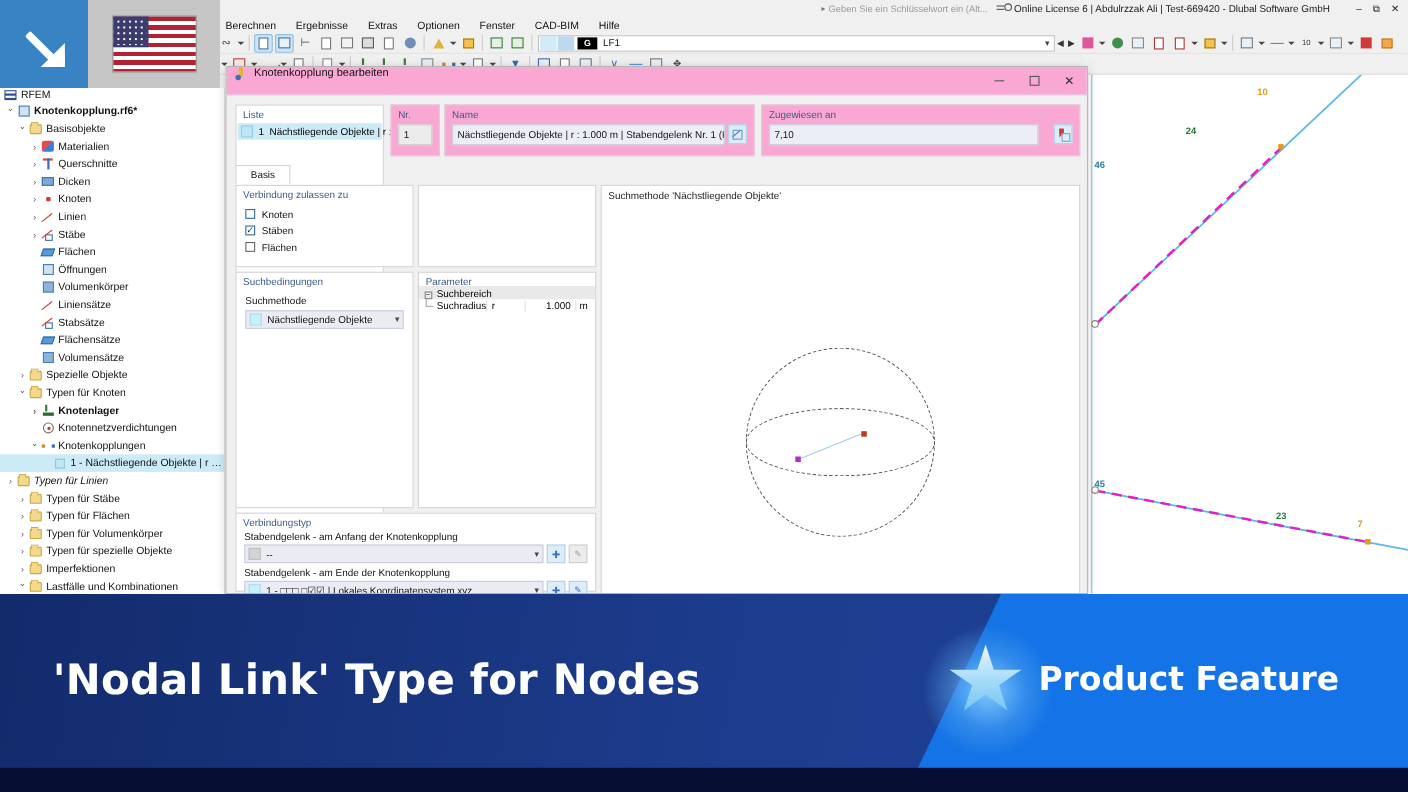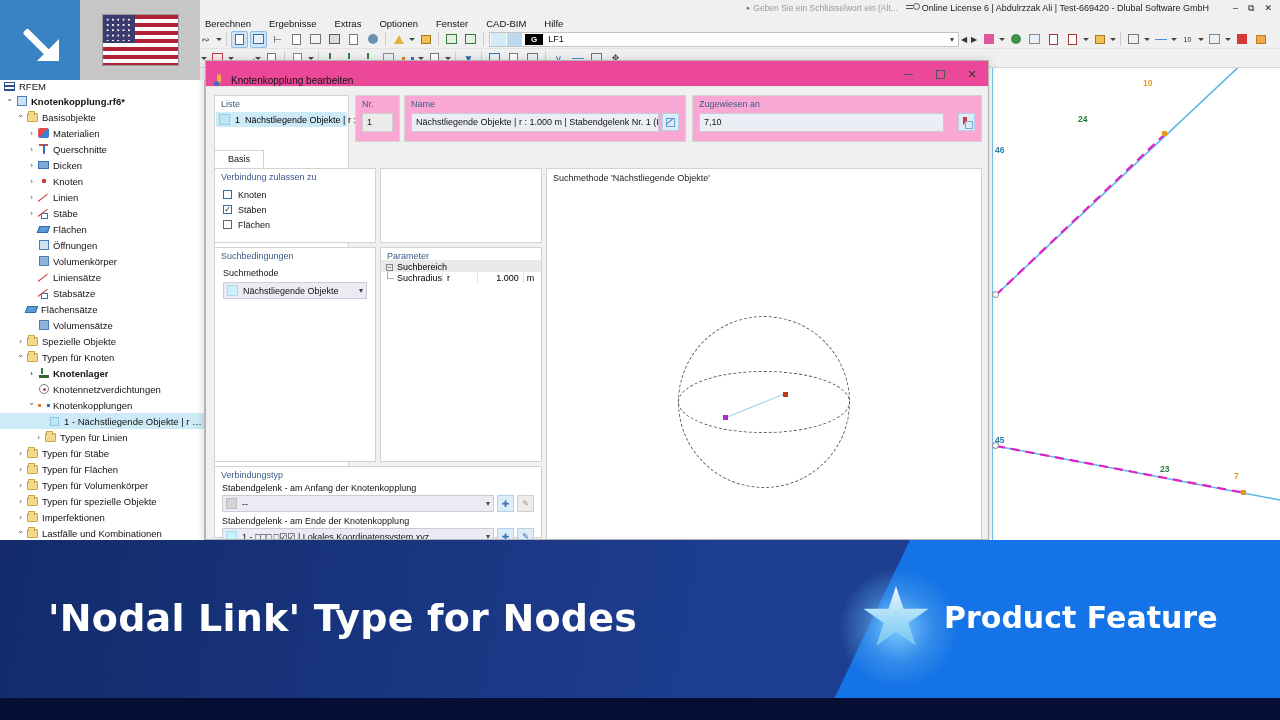--- a/index.html
+++ b/index.html
@@ -179,22 +179,22 @@
   .dl-text { color: #fff; font-size: 19px; font-weight: bold; letter-spacing: .3px; margin-top: 3px;
     font-family: "DejaVu Sans", sans-serif; }
 
   
   .dialog {
     position: absolute; left: 205px; top: 60px; width: 784px; height: 480px;
     background: #f0f0f0; border: 1px solid #b4b4b4;
     box-shadow: 0 2px 10px rgba(0,0,0,.20); z-index: 60; overflow: hidden;
   }
   .dlg-title {
-    height: 26px; display: flex; align-items: flex-end;
-    background: #ec4899; border-bottom: 1px solid #e6e6e6; padding-left: 7px;
+    height: 26px; display: flex; align-items: flex-start;
+    background: #f9a8d4; border-bottom: 1px solid #e6e6e6; padding-left: 7px;
   }
   .dlg-icon { width: 12px; height: 12px; margin-right: 6px; position: relative; }
   .dlg-icon::before{content:"";position:absolute;left:4px;top:0;width:4px;height:9px;background:#e8b23a;border-radius:2px;}
   .dlg-icon::after{content:"";position:absolute;left:1px;top:7px;width:5px;height:5px;background:#3b6fb5;border-radius:50%;}
   .dlg-title-text { font-size: 10px; color: #111; }
   .dlg-wbtns { margin-left: auto; display: flex; }
   .dlg-wbtn { width: 32px; height: 24px; display: flex; align-items: center; justify-content: center;
     color: #333; font-size: 11px; }
   .wb-min { width: 9px; height: 1px; background: #555; }
   .wb-max { width: 9px; height: 9px; border: 1px solid #555; }
@@ -630,21 +630,21 @@
             </span>
             <span class="tlabel">Liniensätze</span>
           </div>
           <div class="trow" style="padding-left: 26px;">
             <span class="twist"></span>
             <span class="tico">
               <span class="ic-stab"></span>
             </span>
             <span class="tlabel">Stabsätze</span>
           </div>
-          <div class="trow" style="padding-left: 14px;">
+          <div class="trow" style="padding-left: 26px;">
             <span class="twist"></span>
             <span class="tico">
               <span class="ic-flae"></span>
             </span>
             <span class="tlabel">Flächensätze</span>
           </div>
           <div class="trow" style="padding-left: 26px;">
             <span class="twist"></span>
             <span class="tico">
               <span class="ic-vol"></span>
@@ -686,21 +686,21 @@
             </span>
             <span class="tlabel">Knotenkopplungen</span>
           </div>
           <div class="trow sel" style="padding-left: 37px;">
             <span class="twist"></span>
             <span class="tico">
               <span class="ic-sq-blue"></span>
             </span>
             <span class="tlabel">1 - Nächstliegende Objekte | r : 1.000 m</span>
           </div>
-          <div class="trow" style="padding-left: 33px;">
+          <div class="trow" style="padding-left: 4px; font-style: italic;">
             <span class="twist closed"></span>
             <span class="tico">
               <span class="ic-folder"></span>
             </span>
             <span class="tlabel">Typen für Linien</span>
           </div>
           <div class="trow" style="padding-left: 15px;">
             <span class="twist closed"></span>
             <span class="tico">
               <span class="ic-folder"></span>

